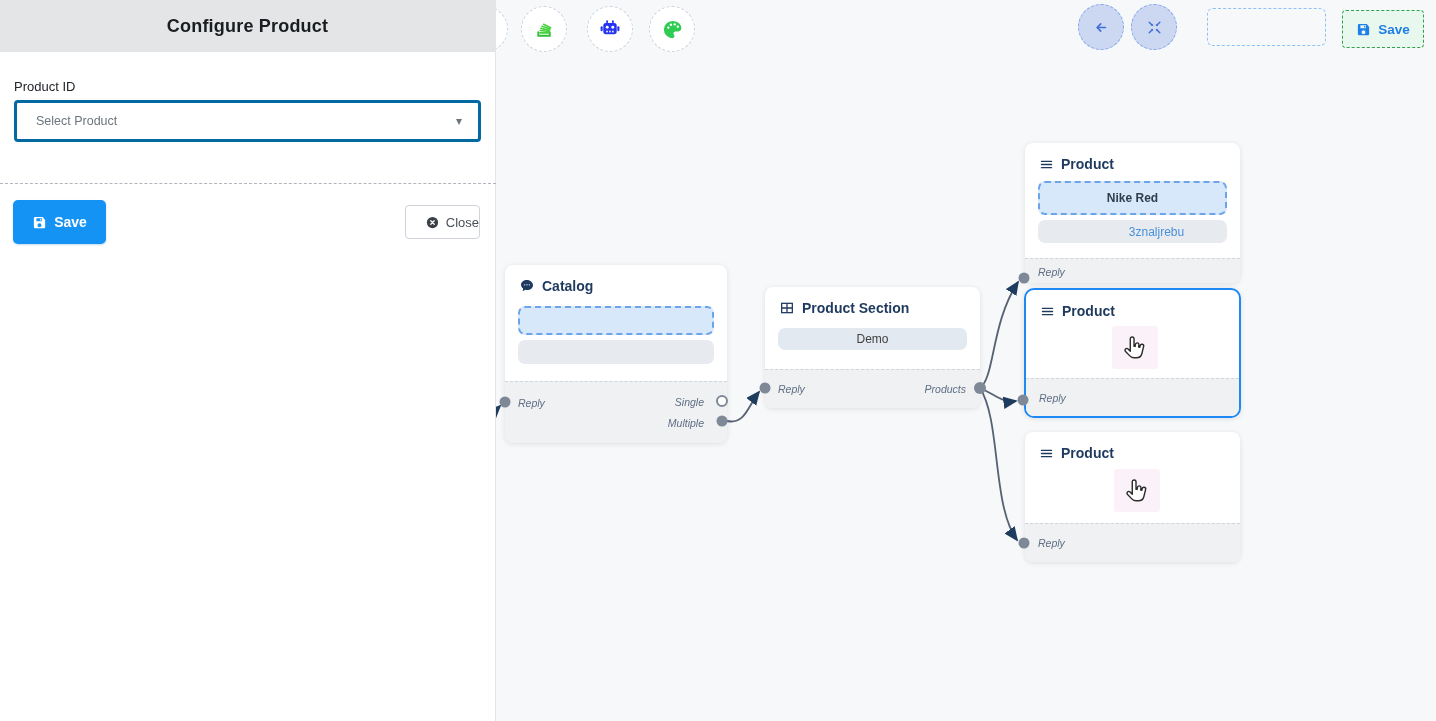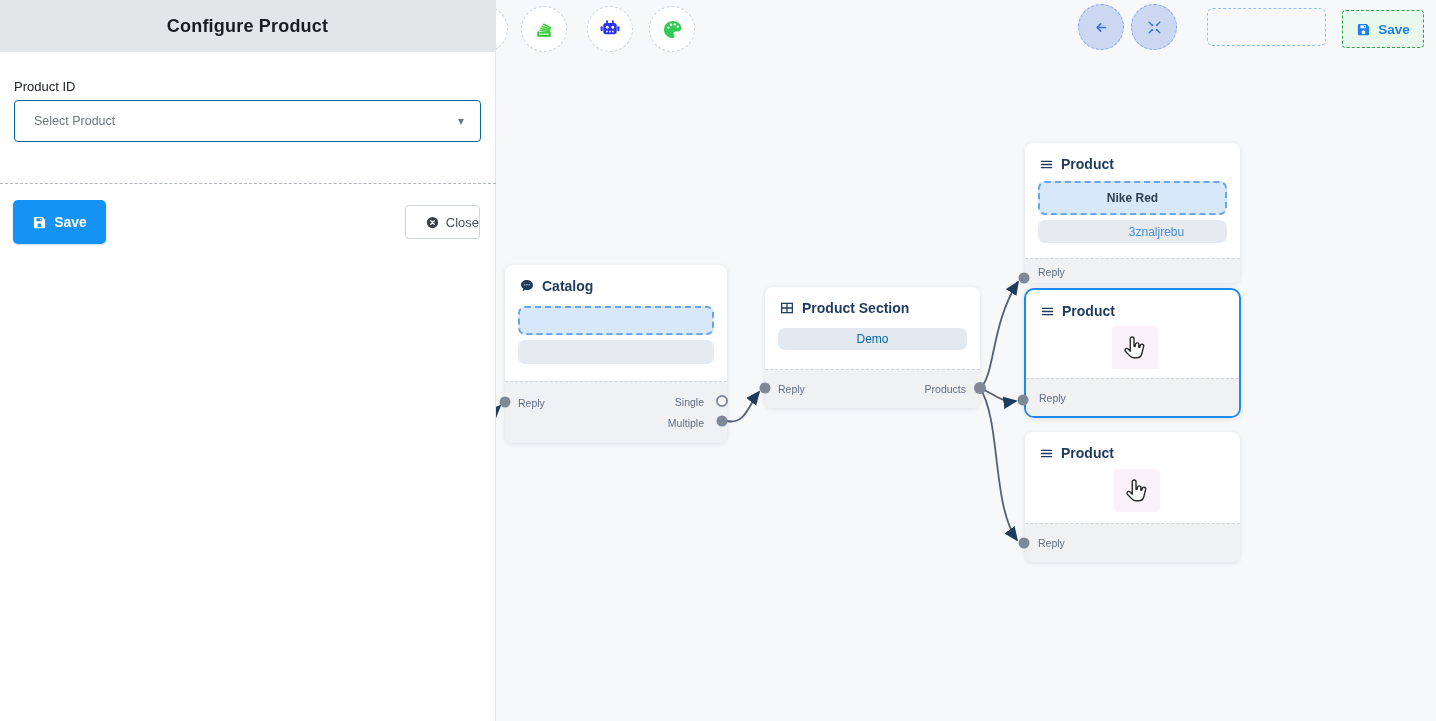--- a/index.html
+++ b/index.html
@@ -8,21 +8,21 @@
   .app { position:relative; width:1436px; height:721px; display:flex; }
 
   
   .panel { position:relative; width:496px; height:721px; background:#ffffff;
     border-right:1px solid #e3e5e8; z-index:10; }
   .panel-header { height:52px; background:#e4e5e7; display:flex;
     align-items:center; justify-content:center;text-align:center; }
   .panel-header h1 { font-size:18px; font-weight:700; color:#1a1d20; letter-spacing:.2px; }
   .field-label { position:absolute; left:14px; top:79px; font-size:13px; color:#212529; }
   .select-box { position:absolute; left:14px; top:100px; width:467px; height:42px;
-    background:#fff; border:1px solid #0369a1; border-radius:4px;
+    background:#fff; border:3px solid #0369a1; border-radius:4px;
     display:flex; align-items:center; justify-content:space-between;
     padding:0 16px 0 19px; cursor:pointer; }
   .select-box .ph { font-size:12.5px; color:#6c757d; }
   .select-box .chev { font-size:12px; color:#6c757d; }
   .panel-divider { position:absolute; left:0; top:183px; width:496px;
     border-top:1px dashed #aeb5bc; }
   .btn-save-primary { position:absolute; left:13px; top:200px; width:93px; height:44px;
     background:#1593f4; color:#fff; border:none; border-radius:5px; font-size:14px;
     font-weight:700; display:flex; align-items:center; justify-content:center; gap:7px;
     cursor:pointer; box-shadow:0 1px 2px rgba(20,110,190,.25);
@@ -56,21 +56,21 @@
   .node-head { display:flex; align-items:center; gap:7px; padding:13px 14px 0 14px; }
   .node-title { font-size:14px; font-weight:700; color:#1f3a5f; }
   .val-box { margin:0 13px; border-radius:7px; display:flex; align-items:center;
     justify-content:center; font-size:12px; }
   .val-dashed { background:#d8e8fb; border:2px dashed #6ba4e8; color:#2f3d4e;
     font-weight:700; }
   .val-gray { background:#e7ebef; color:#4a90d9; }
   .node-footer { position:absolute; left:0; right:0; bottom:0; background:#eff1f3;
     border-top:1px dashed #d0d5db; border-radius:0 0 8px 8px; }
   .node.selected .node-footer { border-radius:0 0 8px 8px; }
-  .flabel { position:absolute; font-size:10.5px; color:#5f6e84; white-space:nowrap; }
+  .flabel { position:absolute; font-size:10.5px; color:#5f6e84; white-space:nowrap;font-style:italic; }
 
   .cursor-wrap { position:absolute; width:46px; height:43px;
     background:rgba(249,241,247,.9); border-radius:3px; display:flex;
     align-items:center; justify-content:center; pointer-events:none; }
 
   .edges { position:absolute; left:0; top:0; width:940px; height:721px;
     pointer-events:none; z-index:5; }
   .edges circle { pointer-events:auto; cursor:crosshair; }
 </style>
 </head>
@@ -223,21 +223,21 @@
     <div class="node" style="left:269px; top:287px; width:215px; height:121px;">
       <div class="node-head">
         <span style="display:flex">
           <svg width="16" height="16" viewBox="0 0 24 24" fill="none" stroke="#1f3a5f" stroke-width="1.9">
               <rect x="4" y="5" width="16" height="14"></rect>
               <path d="M4 12h16M12 5v14"></path>
             </svg>
         </span>
         <span class="node-title">Product Section</span>
       </div>
-      <div class="val-box val-gray" style="margin-top:12px; height:22px; background:#e3e9f0; color:#0369a1;">Demo</div>
+      <div class="val-box val-gray" style="margin-top:12px; height:22px; background:#e3e9f0; color:#404040;">Demo</div>
       <div class="node-footer" style="height:39px;">
         <span class="flabel" style="left:13px; top:13px;">Reply</span>
         <span class="flabel" style="right:14px; top:13px;">Products</span>
       </div>
     </div>
 
     <div class="node" style="left:529px; top:143px; width:215px; height:140px;">
       <div class="node-head">
         <span style="display:flex">
           <svg width="15" height="15" viewBox="0 0 24 24" stroke="#1f3a5f" stroke-width="2.3" stroke-linecap="round">

